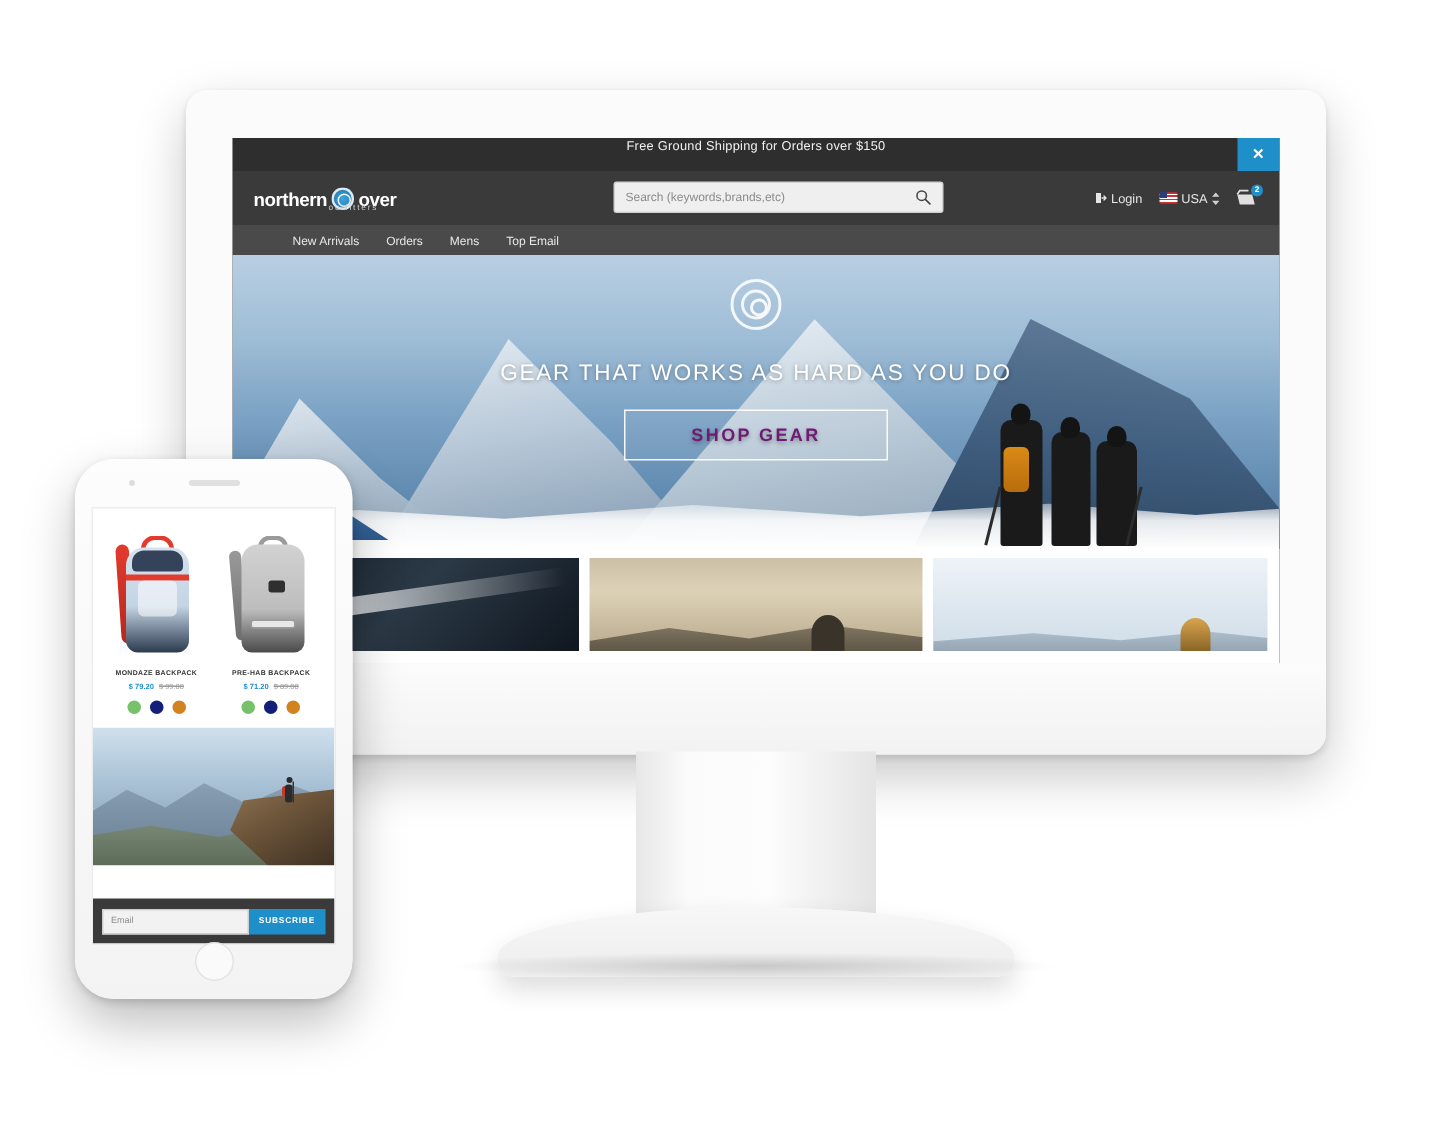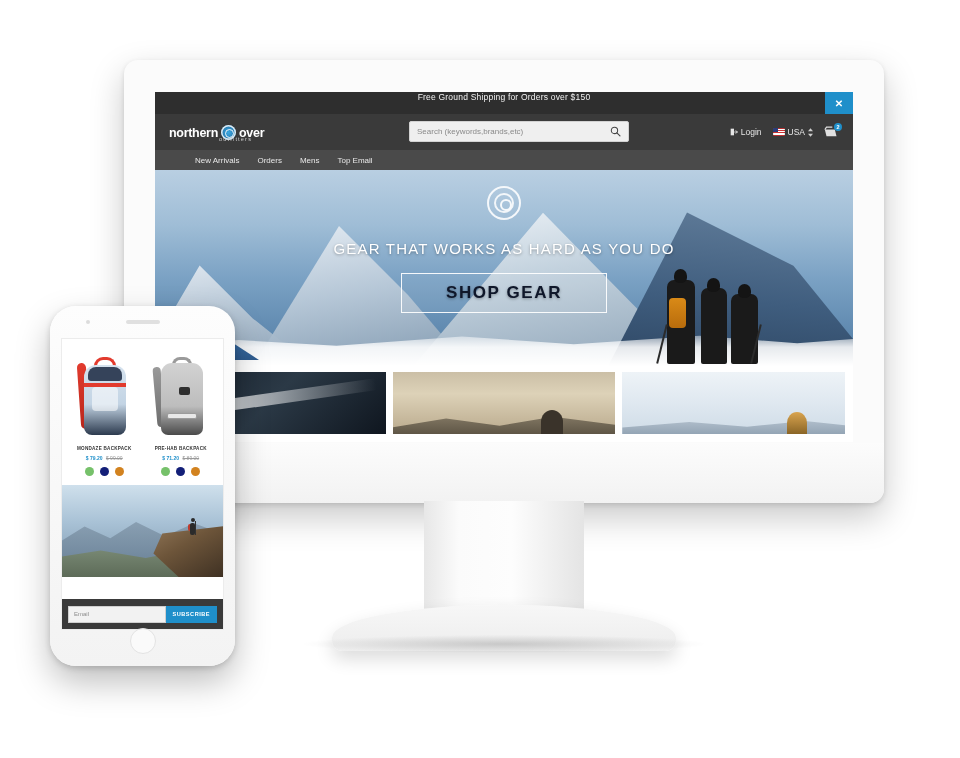--- a/index.html
+++ b/index.html
@@ -163,22 +163,22 @@
     border-radius:50%; border:2px solid rgba(255,255,255,.9);
   }
   .hero-emblem::after{
     content:""; position:absolute; left:11px; top:11px; width:8px; height:8px;
     border-radius:50%; border:2px solid rgba(255,255,255,.95);
   }
   .hero-title { font-size:27px; font-weight:bold; letter-spacing:1.5px; line-height:1.1; }
   .hero-sub { font-size:15px; letter-spacing:1.2px; margin-top:20px; font-weight:300; }
   .hero-btn {
     display:inline-block; margin-top:16px; padding: 9px 44px;
-    border:1.5px solid rgba(255,255,255,.92); color:#0f172a;
-    font-size:17px; letter-spacing:1.6px; font-weight:bold;
+    border:1.5px solid rgba(255,255,255,.92); color:#701a75;
+    font-size:12px; letter-spacing:1.6px; font-weight:bold;
     background: rgba(255,255,255,.06);
   }
 
   
   .cat-strip { display:flex; gap:7px; padding: 6px 8px 0; height: 76px; background:#fff; }
   .cat { flex:1; height:62px; position:relative; overflow:hidden; }
   .cat-a { background: linear-gradient(135deg,#16202c 0%,#2b3946 48%,#0f161f 100%); }
   .cat-a::before{
     content:""; position:absolute; left:2px; top:4px; width:46px; height:56px;
     background: linear-gradient(160deg,#c0392b 0%,#7d1f16 100%);

